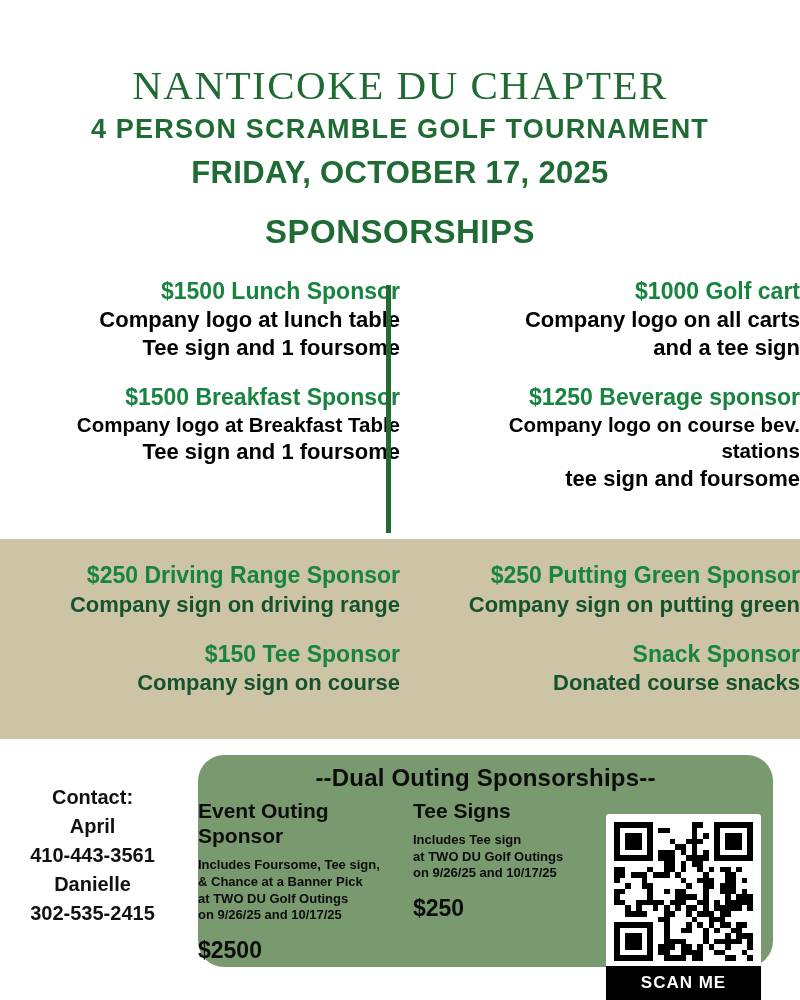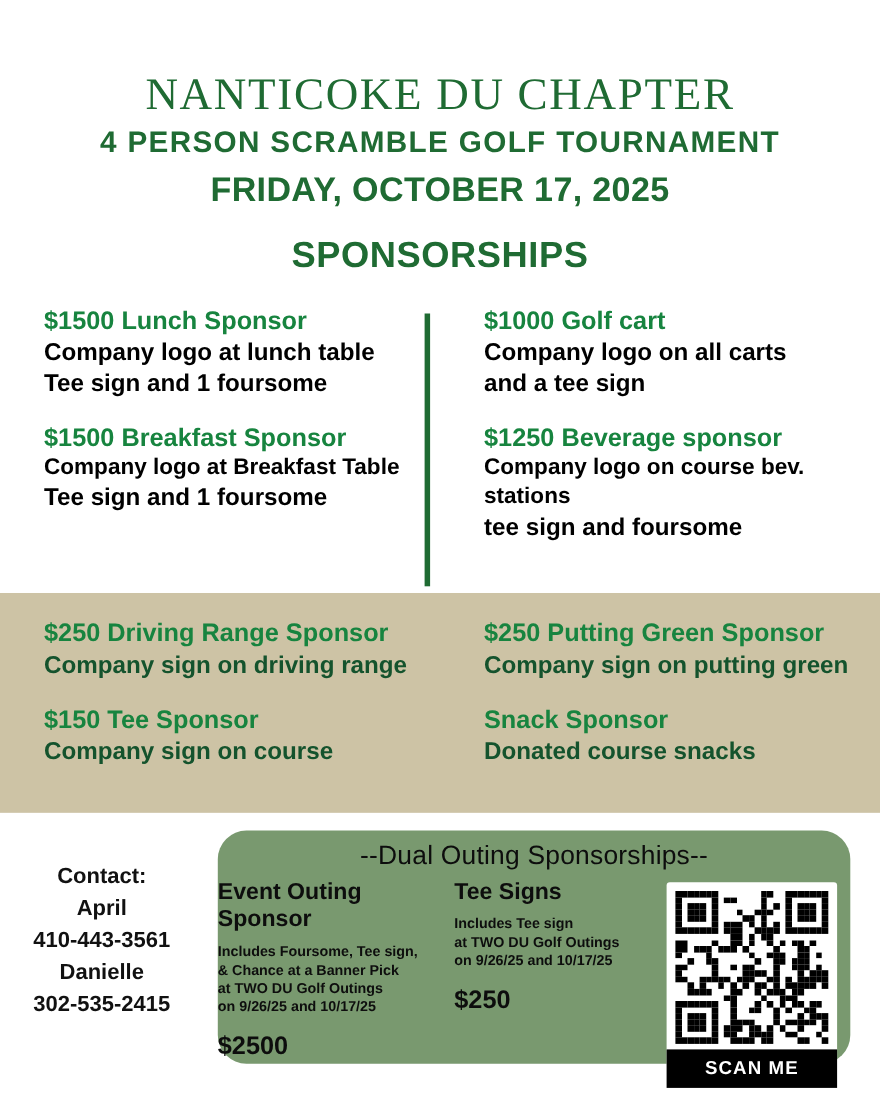--- a/index.html
+++ b/index.html
@@ -53,21 +53,21 @@
     height: 262px;
     background: #ffffff;
   }
   .divider-v {
     position: absolute;
     left: 386px; top: 8px;
     width: 5px; height: 248px;
     background: #1f6b33;
   }
   .cols { display: flex; width: 800px; }
-  .col { width: 400px; text-align: left; padding-left: 40px; }
+  .col { width: 400px; text-align: right; padding-left: 40px; }
 
   .blk { margin-bottom: 20px; }
   .blk-head {
     color: #17843f;
     font-size: 23px;
     font-weight: bold;
     line-height: 1.25;
   }
   .blk-line {
     color: #000000;
@@ -120,21 +120,21 @@
     margin-left: 3px;
     margin-top: 16px;
     height: 212px;
     background: #79996f;
     border-radius: 26px;
     color: #0d0d0d;
   }
   .dual-title {
     text-align: center;
     font-size: 24px;
-    font-weight: normal;
+    font-weight: bold;
     padding-top: 9px;
     letter-spacing: 0.2px;
   }
   .dual-cols {
     display: flex;
     margin-top: 6px;
   }
   .dual-col { width: 205px; text-align: left; }
   .dual-col.c1 { width: 215px; }
   .dual-col.c2 { width: 185px; }
@@ -152,21 +152,21 @@
   .dual-price {
     font-size: 23px;
     font-weight: bold;
     margin-top: 13px;
   }
   .dual-price.p2 { margin-top: 13px; }
 
   
   .qr-wrap {
     position: absolute;
-    right: 12px; top: 47px;
+    right: 12px; top: 59px;
     width: 155px;
     background: #ffffff;
     padding: 8px 8px 0 8px;
     border-radius: 3px;
   }
   .qr-grid {
     width: 139px; height: 139px;
     display: grid;
     grid-template-columns: repeat(25, 1fr);
     grid-template-rows: repeat(25, 1fr);

